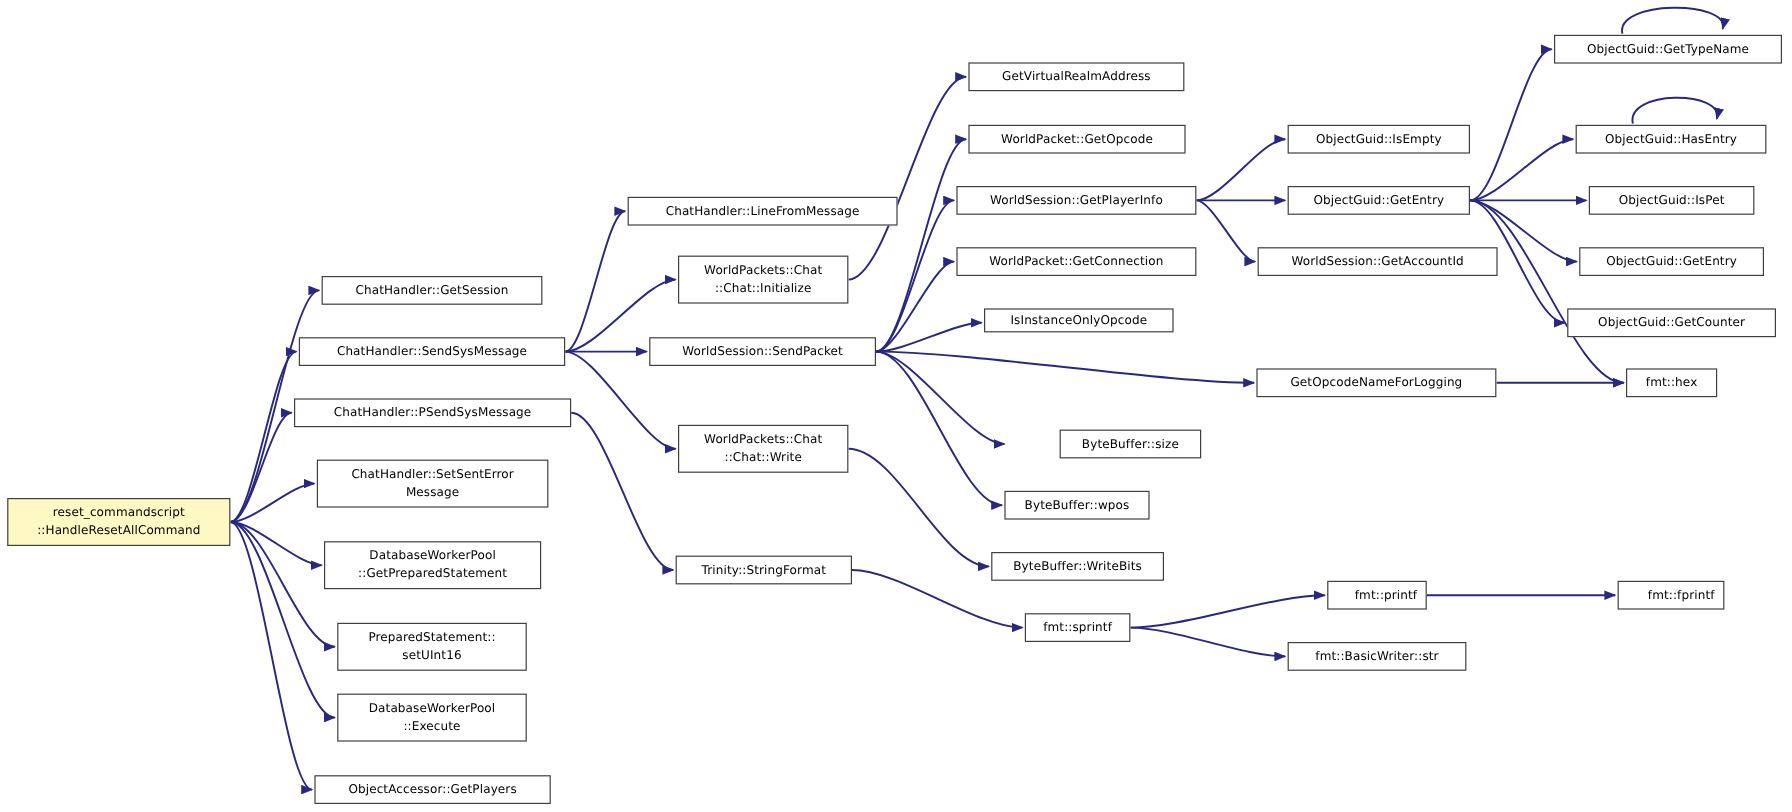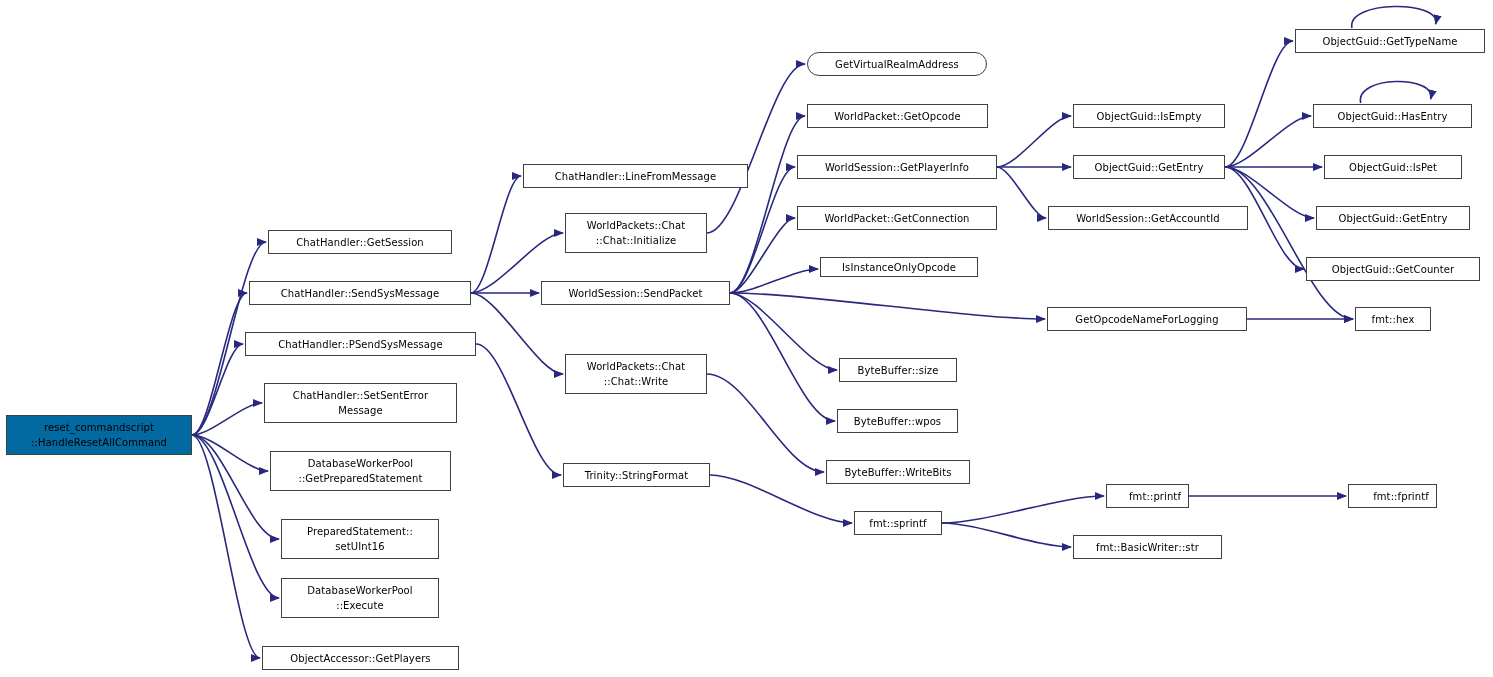--- a/index.html
+++ b/index.html
@@ -33,21 +33,21 @@
     line-height: 15px;
     display: flex;
     align-items: center;
     justify-content: center;
     text-align: center;
     white-space: pre-line;
     letter-spacing: 0.1px;
     z-index: 2;
   }
   .node.root {
-    background: #0369a1;
+    background: #fef9c3;
     border-color: #404040;
   }
 </style>
 </head>
 <body>
 
 <div id="canvas">
   <svg id="edge-layer" viewBox="0 0 1493 677" xmlns="http://www.w3.org/2000/svg">
     <defs>
       <marker id="arrow" markerWidth="10" markerHeight="8" refX="9" refY="4" orient="auto" markerUnits="userSpaceOnUse">
@@ -110,26 +110,26 @@
       <div class="node" style="left: 281px; top: 578px; width: 158px; height: 40px;">DatabaseWorkerPool
 ::Execute</div>
       <div class="node" style="left: 262px; top: 646px; width: 197px; height: 24px;">ObjectAccessor::GetPlayers</div>
       <div class="node" style="left: 523px; top: 164px; width: 225px; height: 24px;">ChatHandler::LineFromMessage</div>
       <div class="node" style="left: 565px; top: 213px; width: 142px; height: 40px;">WorldPackets::Chat
 ::Chat::Initialize</div>
       <div class="node" style="left: 541px; top: 281px; width: 189px; height: 24px;">WorldSession::SendPacket</div>
       <div class="node" style="left: 565px; top: 354px; width: 142px; height: 40px;">WorldPackets::Chat
 ::Chat::Write</div>
       <div class="node" style="left: 563px; top: 463px; width: 147px; height: 24px;">Trinity::StringFormat</div>
-      <div class="node" style="left: 807px; top: 52px; width: 180px; height: 24px; border-radius: 12px;">GetVirtualRealmAddress</div>
+      <div class="node" style="left: 807px; top: 52px; width: 180px; height: 24px;">GetVirtualRealmAddress</div>
       <div class="node" style="left: 807px; top: 104px; width: 181px; height: 24px;">WorldPacket::GetOpcode</div>
       <div class="node" style="left: 797px; top: 155px; width: 200px; height: 24px;">WorldSession::GetPlayerInfo</div>
       <div class="node" style="left: 797px; top: 206px; width: 200px; height: 24px;">WorldPacket::GetConnection</div>
       <div class="node" style="left: 820px; top: 257px; width: 158px; height: 20px;">IsInstanceOnlyOpcode</div>
-      <div class="node" style="left: 839px; top: 358px; width: 118px; height: 24px;">ByteBuffer::size</div>
+      <div class="node" style="left: 883px; top: 358px; width: 118px; height: 24px;">ByteBuffer::size</div>
       <div class="node" style="left: 837px; top: 409px; width: 121px; height: 24px;">ByteBuffer::wpos</div>
       <div class="node" style="left: 826px; top: 460px; width: 144px; height: 24px; text-align: center;">ByteBuffer::WriteBits</div>
       <div class="node" style="left: 854px; top: 511px; width: 88px; height: 24px;">fmt::sprintf</div>
       <div class="node" style="left: 1073px; top: 104px; width: 152px; height: 24px;">ObjectGuid::IsEmpty</div>
       <div class="node" style="left: 1073px; top: 155px; width: 152px; height: 24px;">ObjectGuid::GetEntry</div>
       <div class="node" style="left: 1048px; top: 206px; width: 200px; height: 24px;">WorldSession::GetAccountId</div>
       <div class="node" style="left: 1047px; top: 307px; width: 200px; height: 24px;">GetOpcodeNameForLogging</div>
       <div class="node" style="left: 1106px; top: 484px; width: 83px; height: 24px; padding-left: 15px;">fmt::printf</div>
       <div class="node" style="left: 1073px; top: 535px; width: 149px; height: 24px;">fmt::BasicWriter::str</div>
       <div class="node" style="left: 1295px; top: 29px; width: 190px; height: 24px;">ObjectGuid::GetTypeName</div>

